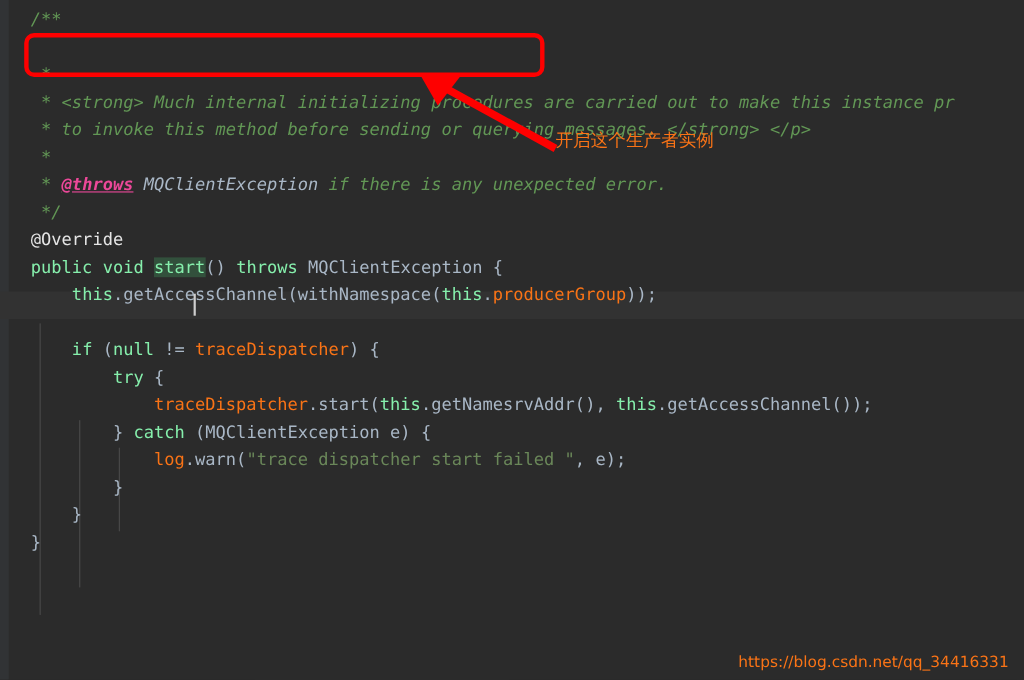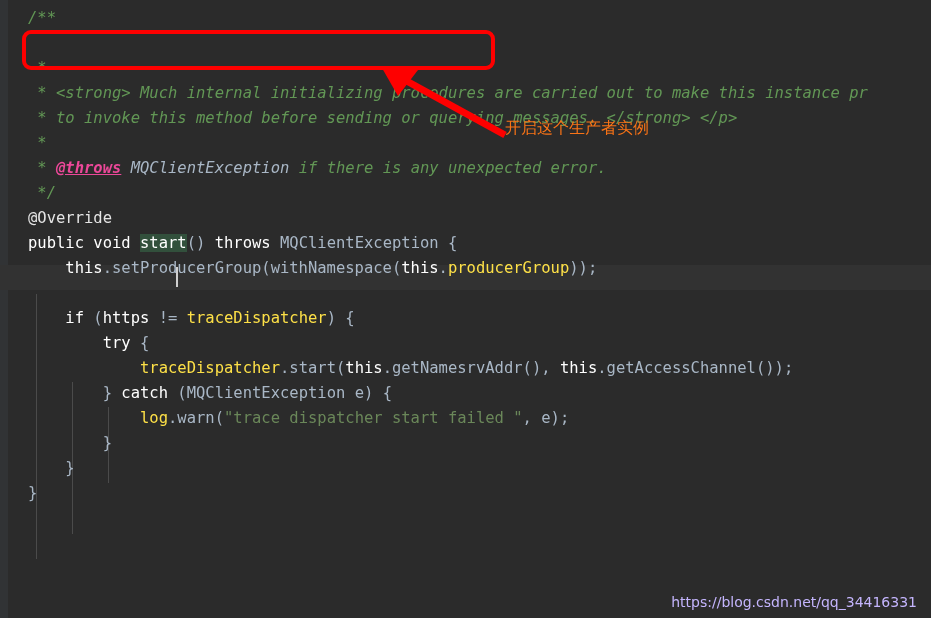--- a/index.html
+++ b/index.html
@@ -55,25 +55,25 @@
     line-height: 25px;
     font-size: 15.5px;
     white-space: pre;
     letter-spacing: 0px;
   }
 
   
   .tok-comment   { color: #629755; font-style: italic; }
   .tok-doctag    { color: #ec4899; font-style: italic; font-weight: bold; text-decoration: underline; }
   .tok-docclass  { color: #a9b7c6; font-style: italic; }
-  .tok-keyword   { color: #ffffff; }
+  .tok-keyword   { color: #86efac; }
   .tok-anno      { color: #e5e5e5; }
   .tok-class     { color: #a9b7c6; }
   .tok-plain     { color: #a9b7c6; }
-  .tok-field     { color: #fde047; }
+  .tok-field     { color: #f97316; }
   .tok-string    { color: #6a8759; }
   .tok-hl        { background: #32503c; }
 
   
   #caret {
     position: absolute;
     left: 176px;
     top: 267px;
     width: 2px;
     height: 20px;
@@ -111,21 +111,21 @@
     white-space: nowrap;
   }
 
   
   #watermark {
     position: absolute;
     right: 14px;
     bottom: 8px;
     font-family: "DejaVu Sans", "Liberation Sans", sans-serif;
     font-size: 14px;
-    color: #c4b5fd;
+    color: #f97316;
     white-space: nowrap;
   }
 </style>
 </head>
 <body>
 
 <div id="screen">
 
   <div id="gutter-strip"></div>
 
@@ -140,22 +140,22 @@
   <div id="code-layer">
       <div class="code-line" style="top: 6px;"><span class="tok-comment">/**</span></div>
       <div class="code-line" style="top: 56px;"><span class="tok-comment"> *</span></div>
       <div class="code-line" style="top: 81px;"><span class="tok-comment"> * &lt;strong&gt; Much internal initializing procedures are carried out to make this instance pr</span></div>
       <div class="code-line" style="top: 106px;"><span class="tok-comment"> * to invoke this method before sending or querying messages. &lt;/strong&gt; &lt;/p&gt;</span></div>
       <div class="code-line" style="top: 131px;"><span class="tok-comment"> *</span></div>
       <div class="code-line" style="top: 156px;"><span class="tok-comment"> * </span><span class="tok-doctag">@throws</span><span class="tok-comment"> </span><span class="tok-docclass">MQClientException</span><span class="tok-comment"> if there is any unexpected error.</span></div>
       <div class="code-line" style="top: 181px;"><span class="tok-comment"> */</span></div>
       <div class="code-line" style="top: 206px;"><span class="tok-anno">@Override</span></div>
       <div class="code-line" style="top: 231px;"><span class="tok-keyword">public</span><span class="tok-plain"> </span><span class="tok-keyword">void</span><span class="tok-plain"> </span><span class="tok-keyword tok-hl">start</span><span class="tok-plain">() </span><span class="tok-keyword">throws</span><span class="tok-plain"> </span><span class="tok-class">MQClientException</span><span class="tok-plain"> {</span></div>
-      <div class="code-line" style="top: 256px;"><span class="tok-plain">    </span><span class="tok-keyword">this</span><span class="tok-plain">.setProducerGroup(withNamespace(</span><span class="tok-keyword">this</span><span class="tok-plain">.</span><span class="tok-field">producerGroup</span><span class="tok-plain">));</span></div>
-      <div class="code-line" style="top: 306px;"><span class="tok-plain">    </span><span class="tok-keyword">if</span><span class="tok-plain"> (</span><span class="tok-keyword">https</span><span class="tok-plain"> != </span><span class="tok-field">traceDispatcher</span><span class="tok-plain">) {</span></div>
+      <div class="code-line" style="top: 256px;"><span class="tok-plain">    </span><span class="tok-keyword">this</span><span class="tok-plain">.getAccessChannel(withNamespace(</span><span class="tok-keyword">this</span><span class="tok-plain">.</span><span class="tok-field">producerGroup</span><span class="tok-plain">));</span></div>
+      <div class="code-line" style="top: 306px;"><span class="tok-plain">    </span><span class="tok-keyword">if</span><span class="tok-plain"> (</span><span class="tok-keyword">null</span><span class="tok-plain"> != </span><span class="tok-field">traceDispatcher</span><span class="tok-plain">) {</span></div>
       <div class="code-line" style="top: 331px;"><span class="tok-plain">        </span><span class="tok-keyword">try</span><span class="tok-plain"> {</span></div>
       <div class="code-line" style="top: 356px;"><span class="tok-plain">            </span><span class="tok-field">traceDispatcher</span><span class="tok-plain">.start(</span><span class="tok-keyword">this</span><span class="tok-plain">.getNamesrvAddr(), </span><span class="tok-keyword">this</span><span class="tok-plain">.getAccessChannel());</span></div>
       <div class="code-line" style="top: 381px;"><span class="tok-plain">        </span><span class="tok-plain">} </span><span class="tok-keyword">catch</span><span class="tok-plain"> (MQClientException e) {</span></div>
       <div class="code-line" style="top: 406px;"><span class="tok-plain">            </span><span class="tok-field">log</span><span class="tok-plain">.warn(</span><span class="tok-string">"trace dispatcher start failed "</span><span class="tok-plain">, e);</span></div>
       <div class="code-line" style="top: 431px;"><span class="tok-plain">        </span><span class="tok-plain">}</span></div>
       <div class="code-line" style="top: 456px;"><span class="tok-plain">    </span><span class="tok-plain">}</span></div>
       <div class="code-line" style="top: 481px;"><span class="tok-plain">}</span></div>
     </div>
 
   <div id="caret"></div>

